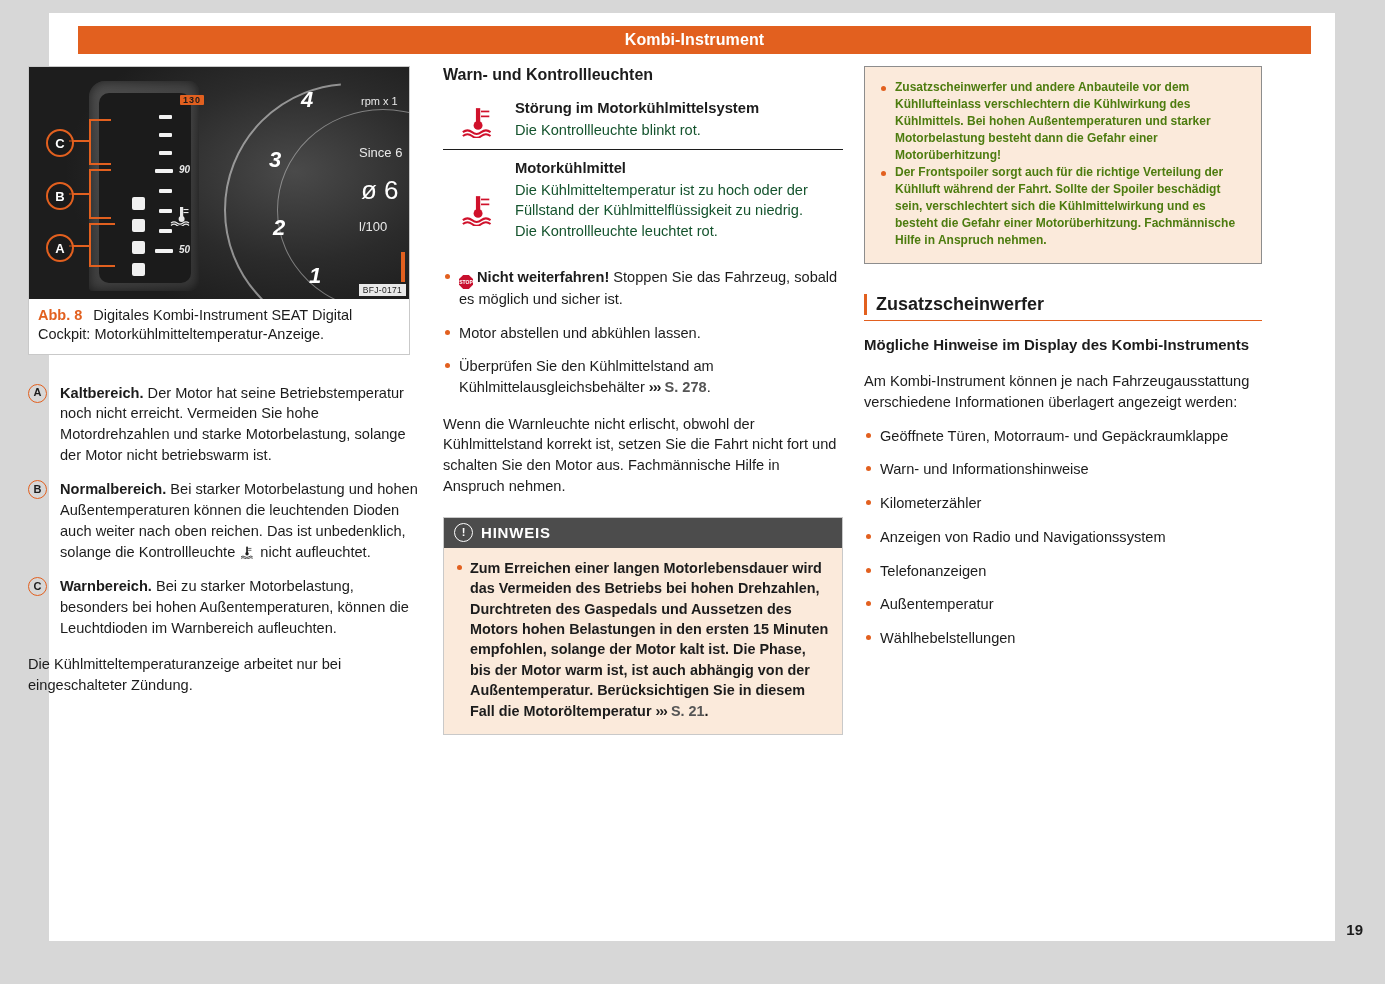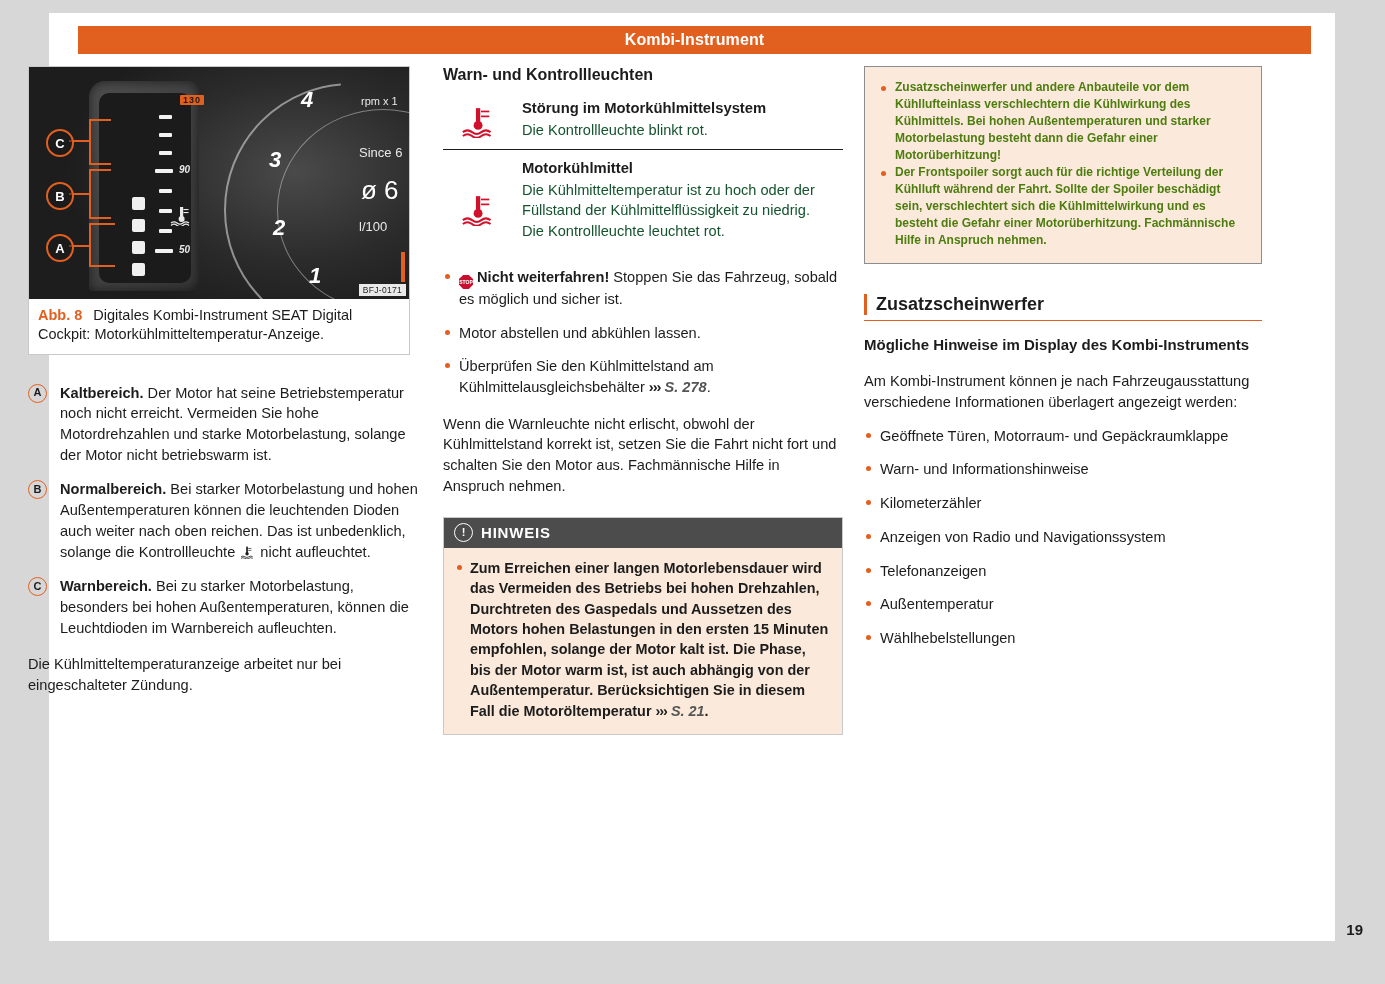--- a/index.html
+++ b/index.html
@@ -119,42 +119,42 @@
     display:flex;align-items:center;justify-content:center;
   }
   .item b{font-weight:bold;}
   .para{margin-top:16px;font-size:14.6px;line-height:1.42;color:#1c1c1c;}
 
   
   h2.sec{
     font-size:16px;font-weight:bold;color:#1c1c1c;margin:0 0 6px 0;
   }
   .lamp-row{
-    display:flex;align-items:flex-start;gap:7px;position:relative;
+    display:flex;align-items:flex-start;gap:0px;position:relative;
     padding:10px 0 8px 0;
   }
   .lamp-ico{
     width:72px;flex:0 0 72px;display:flex;justify-content:center;align-items:center;
     padding-top:6px;
   }
   .lamp-body{flex:1;}
   .lamp-title{font-size:14.8px;font-weight:bold;color:#1c1c1c;margin-bottom:4px;}
   .lamp-txt{font-size:14.6px;line-height:1.42;color:#14532d;}
   .rule{border:0;border-top:1.6px solid #1c1c1c;margin:0;}
 
   ul.bul{list-style:none;margin:0;padding:0;}
   ul.bul li{
     position:relative;padding-left:16px;margin-top:13px;
     font-size:14.6px;line-height:1.42;color:#1c1c1c;
   }
   ul.bul li::before{
     content:"";position:absolute;left:2px;top:7px;
     width:5px;height:5px;border-radius:50%;background:#e2601f;
   }
-  .ref{font-weight:bold;color:#555;font-style:italic;}
+  .ref{font-weight:bold;color:#555;}
   .arrows{font-weight:bold;color:#1c1c1c;letter-spacing:-1px;}
 
   .stopico{
     display:inline-block;vertical-align:-2px;width:14px;height:14px;
     background:#c8102e;color:#fff;font-size:5px;font-weight:bold;
     line-height:14px;text-align:center;
     clip-path:polygon(30% 0,70% 0,100% 30%,100% 70%,70% 100%,30% 100%,0 70%,0 30%);
   }
 
   

